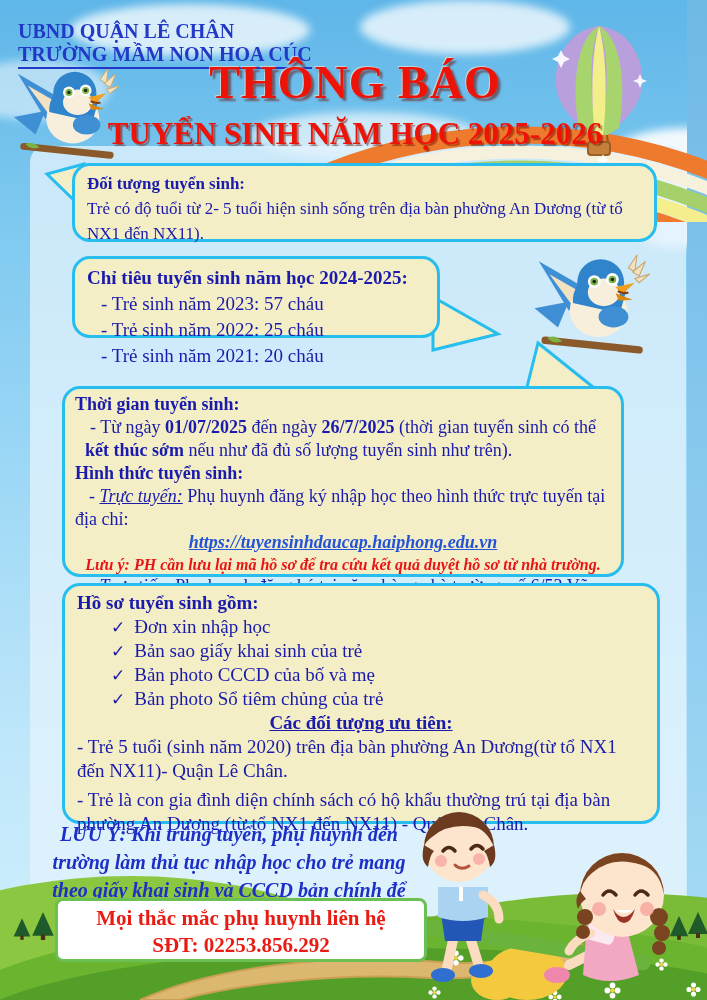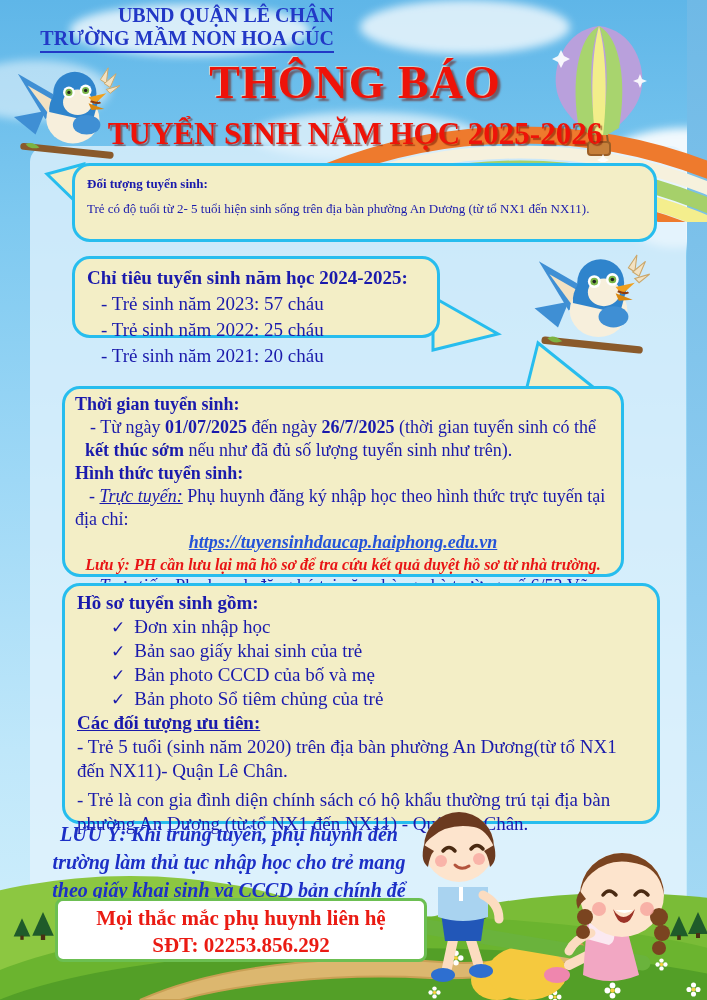--- a/index.html
+++ b/index.html
@@ -8,47 +8,47 @@
     font-family:"Liberation Serif","DejaVu Serif",serif;
     background:linear-gradient(180deg,#5fb6e8 0%,#7ec9f0 22%,#9ed8f6 48%,#bfe7fa 75%,#d2f0fc 100%);
   }
   .abs{position:absolute;}
   .cloud{position:absolute;background:#ffffff;border-radius:50%;filter:blur(4px);opacity:.75;}
   .right-band{position:absolute;left:687px;top:0;width:20px;height:100%;
     background:linear-gradient(180deg,#6fb9e6,#8fcdf0 60%,#a9dcf5);}
   .panel{position:absolute;left:30px;top:146px;width:656px;height:790px;
     background:rgba(226,242,252,.78);border-radius:16px;}
   
-  .org{position:absolute;left:18px;top:4px;width:300px;text-align:right;z-index:6;
-    color:#2238c6;font-weight:bold;font-size:20px;line-height:23px;margin-left:16px;}
+  .org{position:absolute;left:18px;top:20px;width:300px;text-align:left;z-index:6;
+    color:#2238c6;font-weight:bold;font-size:20px;line-height:23px;}
   .org .school{display:inline-block;border-bottom:2px solid #2238c6;padding-bottom:1px;}
   .big-title{position:absolute;left:60px;top:56px;width:590px;text-align:center;z-index:6;
     color:#ee1309;font-weight:bold;font-size:46px;letter-spacing:1px;
     text-shadow:3px 3px 2px rgba(110,15,0,.55), -1px -1px 0 rgba(255,230,200,.6);}
   .sub-title{position:absolute;left:60px;top:116px;width:590px;text-align:center;z-index:6;
     color:#ee1309;font-weight:bold;font-size:31px;
     text-shadow:2px 2px 1px rgba(110,15,0,.5);}
   
   .bubble{position:absolute;background:#f3eec6;border:3px solid #27bdee;border-radius:18px;
     color:#1a1aac;z-index:6;box-sizing:border-box;}
   .bubble .hd{font-weight:bold;}
-  .b1{left:72px;top:163px;width:585px;height:79px;padding:5px 12px;font-size:13px;line-height:25px;}
+  .b1{left:72px;top:163px;width:585px;height:79px;padding:5px 12px;font-size:17px;line-height:25px;}
   .b2{left:72px;top:256px;width:368px;height:82px;padding:6px 12px;font-size:19px;line-height:26px;}
   .b2 .item{padding-left:14px;}
   .b3{left:62px;top:386px;width:562px;height:191px;padding:4px 10px 2px;font-size:18px;line-height:23px;}
   .b4{left:62px;top:583px;width:598px;height:241px;padding:5px 12px;font-size:19px;line-height:24px;}
   .indent1{text-indent:5px;padding-left:10px;}
   .indent2{text-indent:14px;}
   .lbl-underline{font-style:italic;text-decoration:underline;}
   .url-line{text-align:center;font-weight:bold;font-style:italic;}
   .url-line a{color:#2453d8;}
   .red-note{text-align:center;color:#e81414;font-weight:bold;font-style:italic;font-size:16px;line-height:21px;}
   .check-row{display:flex;margin-left:34px;gap:9px;}
   .check-glyph{font-family:"DejaVu Sans",sans-serif;font-size:17px;}
-  .prio-hd{font-weight:bold;text-decoration:underline;}
+  .prio-hd{font-weight:bold;text-decoration:underline;text-align:center;}
   .prio-p{margin-top:0;}
   .prio-p2{margin-top:5px;}
   
   .luu-y{position:absolute;left:48px;top:820px;width:362px;text-align:center;z-index:8;
     color:#1c2fc6;font-weight:bold;font-style:italic;font-size:20px;line-height:28px;}
   .contact{position:absolute;left:55px;top:898px;width:372px;height:64px;z-index:9;
     background:#ffffff;border:3px solid #6cbf52;border-radius:8px;box-sizing:border-box;
     color:#ea1b13;font-weight:bold;font-size:21px;line-height:27px;text-align:center;padding-top:4px;}
   
   .hill{position:absolute;border-radius:50%;z-index:5;}

